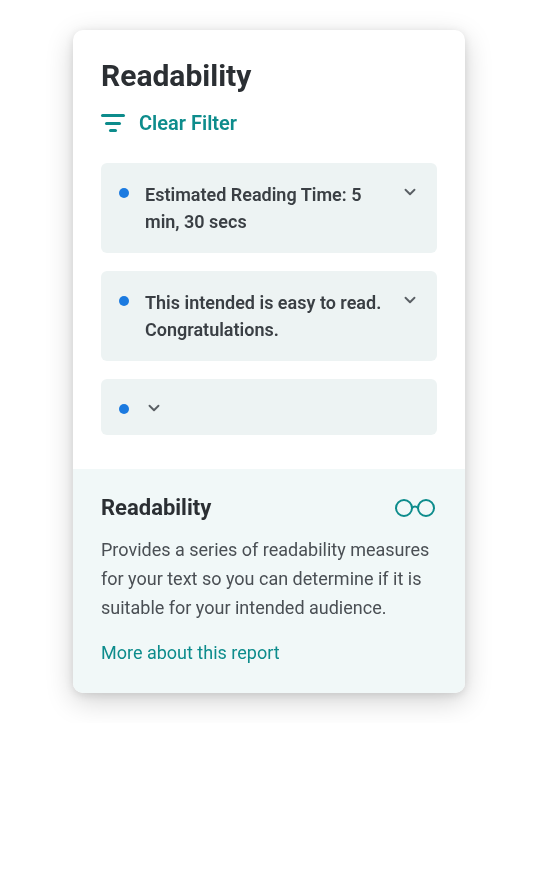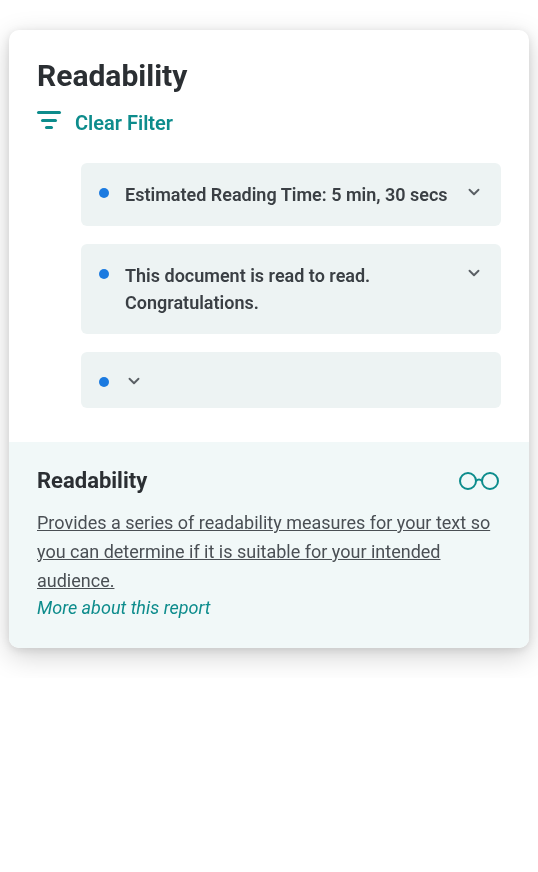--- a/index.html
+++ b/index.html
@@ -5,37 +5,38 @@
   * { box-sizing: border-box; margin: 0; padding: 0; }
   body {
     font-family: -apple-system, BlinkMacSystemFont, "Segoe UI", Roboto, Helvetica, Arial, sans-serif;
     background: #fff;
     display: flex;
     justify-content: center;
     align-items: flex-start;
     padding: 30px 0;
   }
   .panel {
-    width: 520px;
+    width: 392px;
     background: #fff;
     border-radius: 10px;
     box-shadow: 0 8px 28px rgba(0,0,0,0.18), 0 2px 8px rgba(0,0,0,0.10);
     overflow: hidden;
   }
   .panel-inner {
     padding: 28px 28px 0 28px;
   }
   .title {
     font-size: 30px;
     font-weight: 700;
     color: #2b2f33;
     margin-bottom: 18px;
   }
   .filter-row {
     display: flex;
+    align-items: center;
     gap: 14px;
     margin-bottom: 28px;
   }
   .filter-icon {
     width: 24px;
     height: 18px;
     display: flex;
     flex-direction: column;
     justify-content: space-between;
     align-items: center;
@@ -61,21 +62,20 @@
     gap: 18px;
     margin-bottom: 34px;
   }
   .item {
     border-radius: 6px;
     padding: 18px 18px;
     display: flex;
     align-items: flex-start;
     gap: 16px;
     cursor: pointer;
-    margin-left: 44px;
   }
   .item.info { background: #edf3f3; }
   .item.plain { background: transparent; padding-top: 6px; padding-bottom: 6px; }
   .bullet {
     width: 10px;
     height: 10px;
     border-radius: 50%;
     background: #1b7ae0;
     flex-shrink: 0;
     margin-top: 7px;
@@ -110,29 +110,27 @@
     color: #2b2f33;
   }
   .glasses {
     width: 44px;
     height: 20px;
   }
   .info-desc {
     font-size: 18px;
     color: #4a4f54;
     line-height: 1.6;
-    margin-bottom: 2px;
-    text-decoration: underline;
+    margin-bottom: 20px;
   }
   .info-link {
     font-size: 18px;
     color: #0d8c8c;
     text-decoration: none;
     cursor: pointer;
-    font-style: italic;
   }
 </style>
 </head>
 <body>
 
 <div class="panel">
   <div class="panel-inner">
     <h1 class="title">Readability</h1>
 
     <div class="filter-row">
@@ -151,21 +149,21 @@
         <div class="item-text">Estimated Reading Time: 5 min, 30 secs</div>
         <div class="chevron">
           <svg viewBox="0 0 24 24" width="18" height="18" fill="none" stroke="#5a5f64" stroke-width="2.5" stroke-linecap="round" stroke-linejoin="round">
               <polyline points="6 9 12 15 18 9"></polyline>
             </svg>
         </div>
       </div>
 
       <div class="item info">
         <div class="bullet"></div>
-        <div class="item-text">This document is read to read. Congratulations.</div>
+        <div class="item-text">This intended is easy to read. Congratulations.</div>
         <div class="chevron">
           <svg viewBox="0 0 24 24" width="18" height="18" fill="none" stroke="#5a5f64" stroke-width="2.5" stroke-linecap="round" stroke-linejoin="round">
               <polyline points="6 9 12 15 18 9"></polyline>
             </svg>
         </div>
       </div>
 
 
       <div class="item info">
         <div class="bullet"></div>

